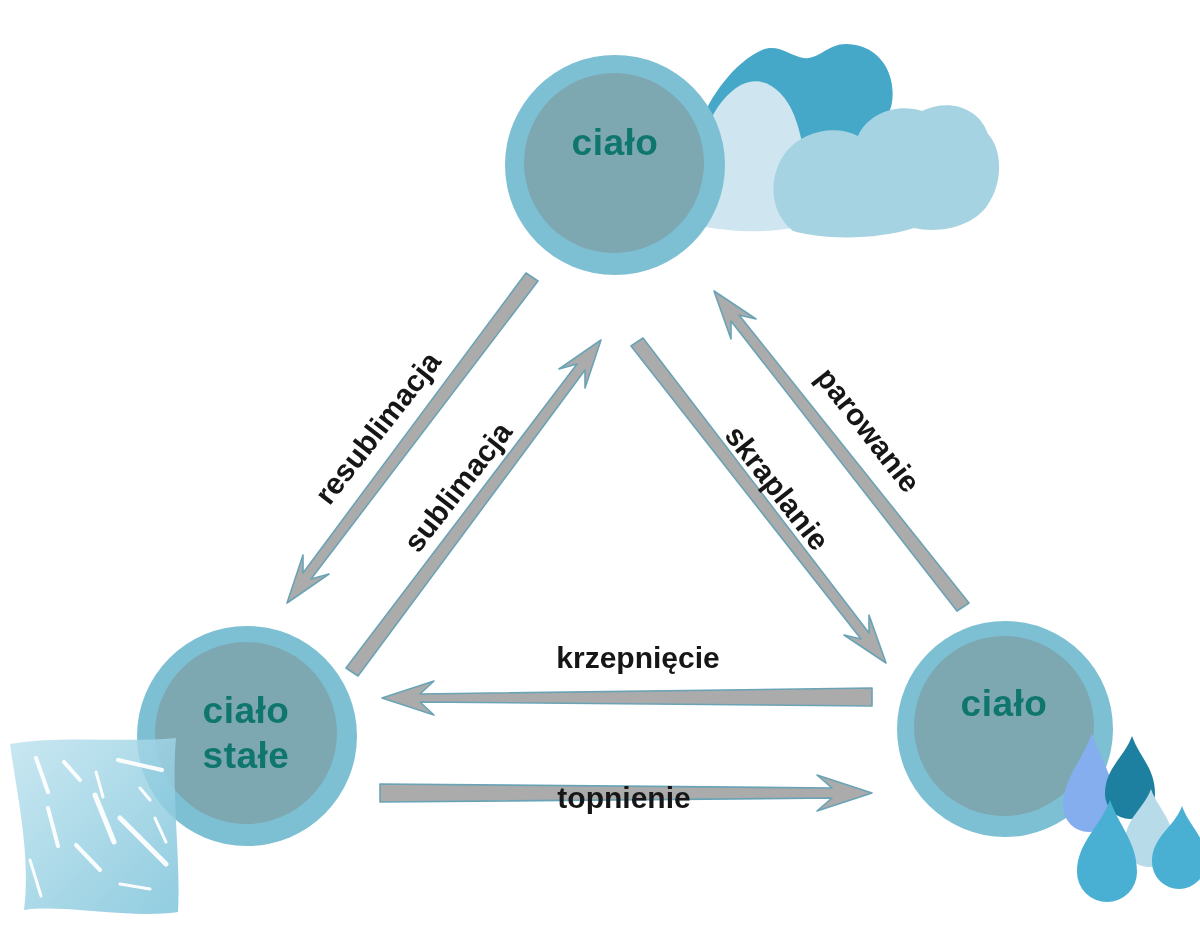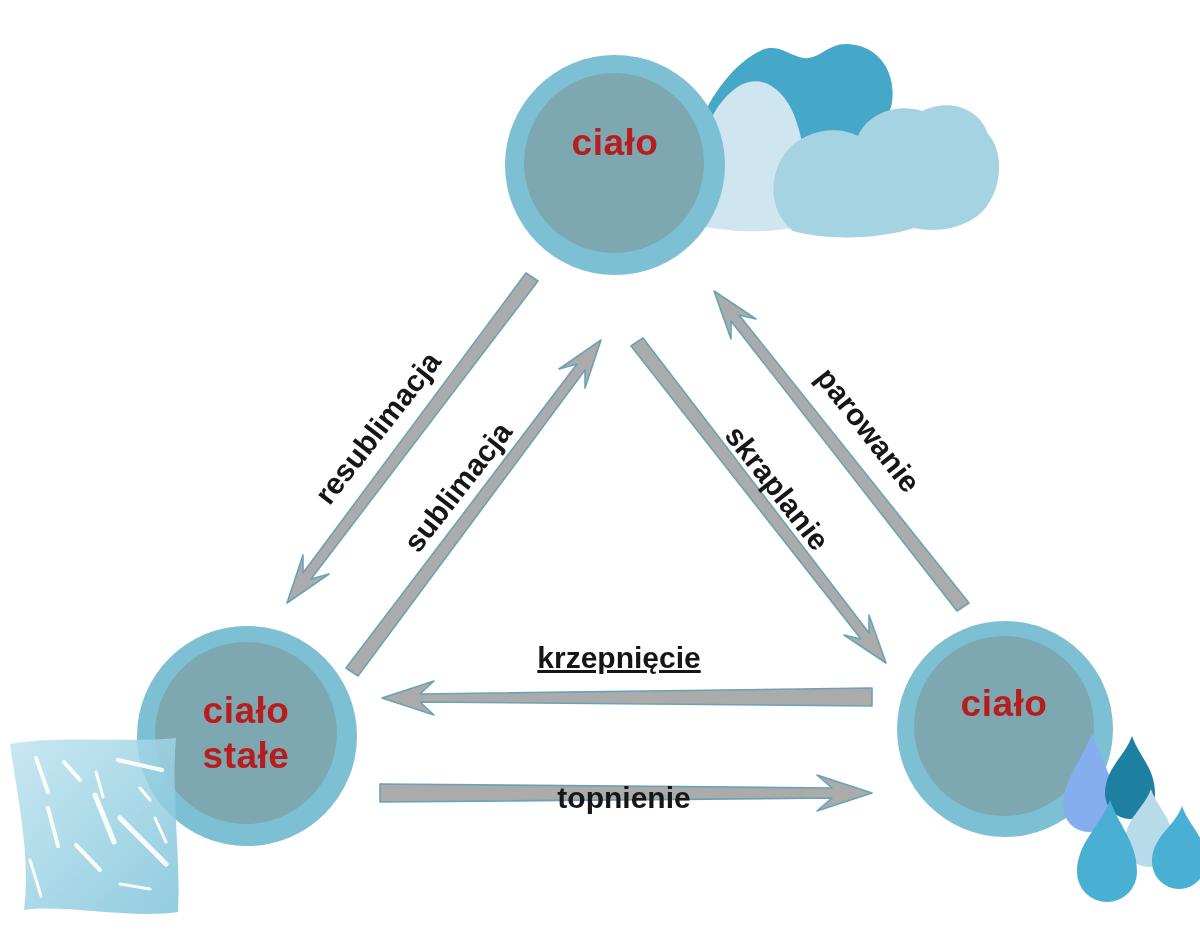--- a/index.html
+++ b/index.html
@@ -9,21 +9,21 @@
     height: 945px;
     overflow: hidden;
     background: #ffffff;
     font-family: "Liberation Sans", sans-serif;
   }
   .stage svg { position: absolute; left: 0; top: 0; }
   .node-label {
     position: absolute;
     width: 220px;
     text-align: center;
-    color: #b91c1c;
+    color: #0f766e;
     font-weight: 700;
     font-size: 37px;
     line-height: 45px;
     letter-spacing: 0.5px;
   }
   .node-label span { display: block; }
   .edge-label {
     position: absolute;
     transform: translate(-50%, -50%) rotate(var(--rot, 0deg));
     font-weight: 700;
@@ -119,16 +119,16 @@
     <span>stałe</span>
   </div>
   <div class="node-label" style="left:894px; top:681px;">
     <span>ciało</span>
   </div>
 
   <div class="edge-label" style="left:378px; top:428px; --rot:-52deg;">resublimacja</div>
   <div class="edge-label" style="left:458px; top:487px; --rot:-52deg;">sublimacja</div>
   <div class="edge-label" style="left:868px; top:430px; --rot:52deg;">parowanie</div>
   <div class="edge-label" style="left:777px; top:488px; --rot:52deg;">skraplanie</div>
-  <div class="edge-label" style="left:619px; top:658px;text-decoration:underline;">krzepnięcie</div>
+  <div class="edge-label" style="left:638px; top:658px;">krzepnięcie</div>
   <div class="edge-label" style="left:624px; top:798px;">topnienie</div>
 
 </div>
 
 </body></html>

